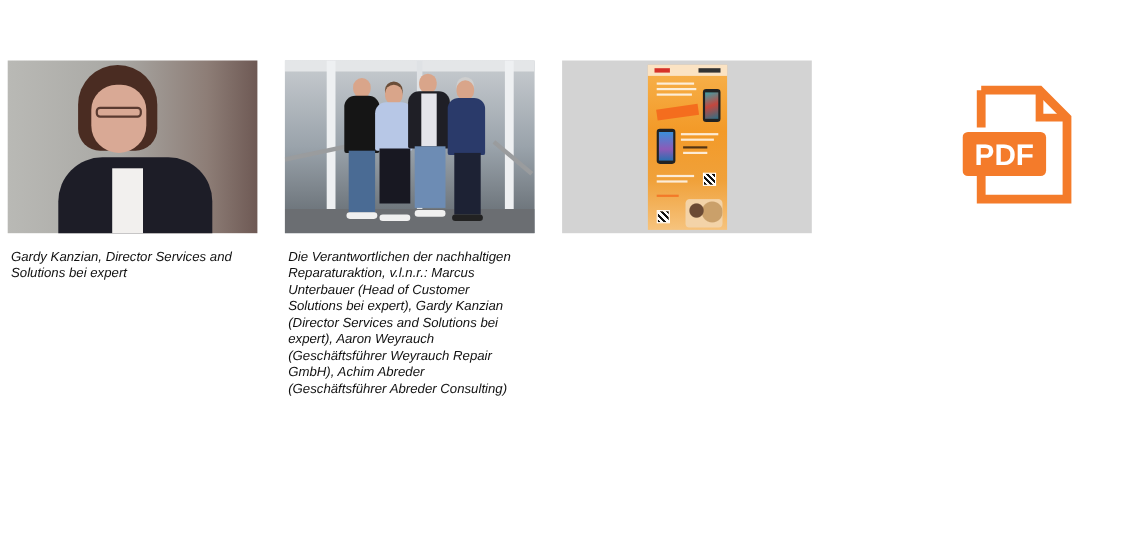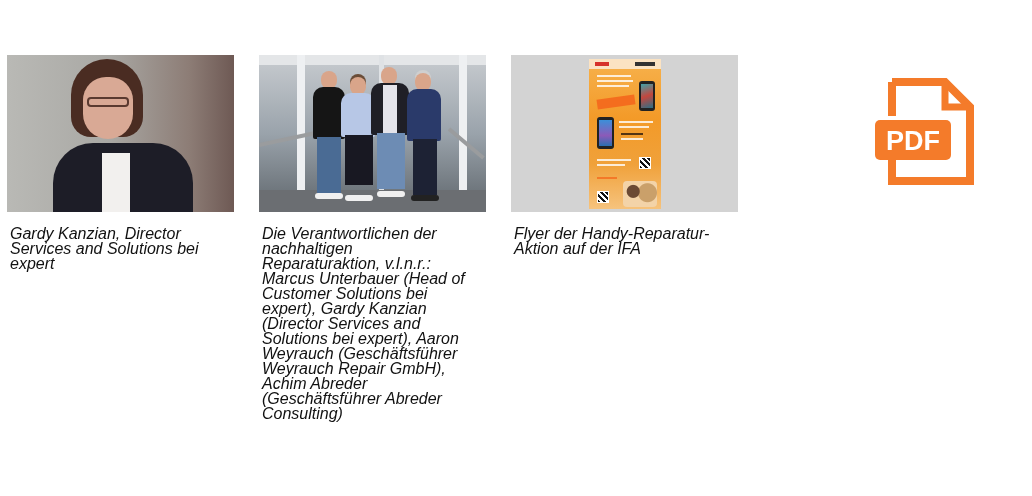--- a/index.html
+++ b/index.html
@@ -9,21 +9,21 @@
       font-family: "Liberation Sans", sans-serif;
       overflow: hidden;
       position: relative;
     }
     .card { position: absolute; top: 55px; width: 227px; }
     .card .img {
       width: 227px; height: 157px; position: relative; overflow: hidden;
     }
     .caption {
       margin-top: 14px;
-      font-size: 16px;
+      font-size: 12px;
       line-height: 15px;
       font-style: italic;
       color: #111;
       padding-left: 3px;
       width: 210px;
     }
     #card1 { left: 7px; }
     #card2 { left: 259px; }
     #card3 { left: 511px; }
 
@@ -179,21 +179,20 @@
       <div class="line" style="left:32px; top:74px; width:22px; background:#2b1a0c;"></div>
       <div class="line" style="left:32px; top:79px; width:22px;"></div>
       <div class="line" style="left:8px; top:100px; width:34px;"></div>
       <div class="line" style="left:8px; top:105px; width:28px;"></div>
       <div class="qr" style="left:50px; top:98px;"></div>
       <div class="line" style="left:8px; top:118px; width:20px; background:#f46d1e;"></div>
       <div class="qr" style="left:8px; top:132px;"></div>
       <div style="position:absolute; left:34px; top:122px; width:34px; height:26px; background:radial-gradient(circle at 30% 40%, #6b4a34 0 6px, transparent 7px), radial-gradient(circle at 72% 45%, #caa06a 0 9px, transparent 10px), #f3d3a8; border-radius:4px;"></div>
     </div>
   </div>
-  <div class="caption">Flyer der Handy-Reparatur-Aktion auf der IFA</div>
 </div>
 
 <div id="pdf-icon">
   <svg width="100" height="110" viewBox="0 0 100 110">
     <path d="M17 6 H70 L95 31 V105 H17 V80" fill="none" stroke="#f47b2a" stroke-width="8" stroke-linejoin="miter"></path>
     <path d="M17 6 V40" fill="none" stroke="#f47b2a" stroke-width="8"></path>
     <path d="M70 6 V31 H95" fill="none" stroke="#f47b2a" stroke-width="7"></path>
     <rect x="0" y="44" width="76" height="40" rx="5" ry="5" fill="#f47b2a"></rect>
     <text x="38" y="74" text-anchor="middle" font-family="Liberation Sans, sans-serif" font-weight="bold" font-size="27" fill="#ffffff">PDF</text>
   </svg>

